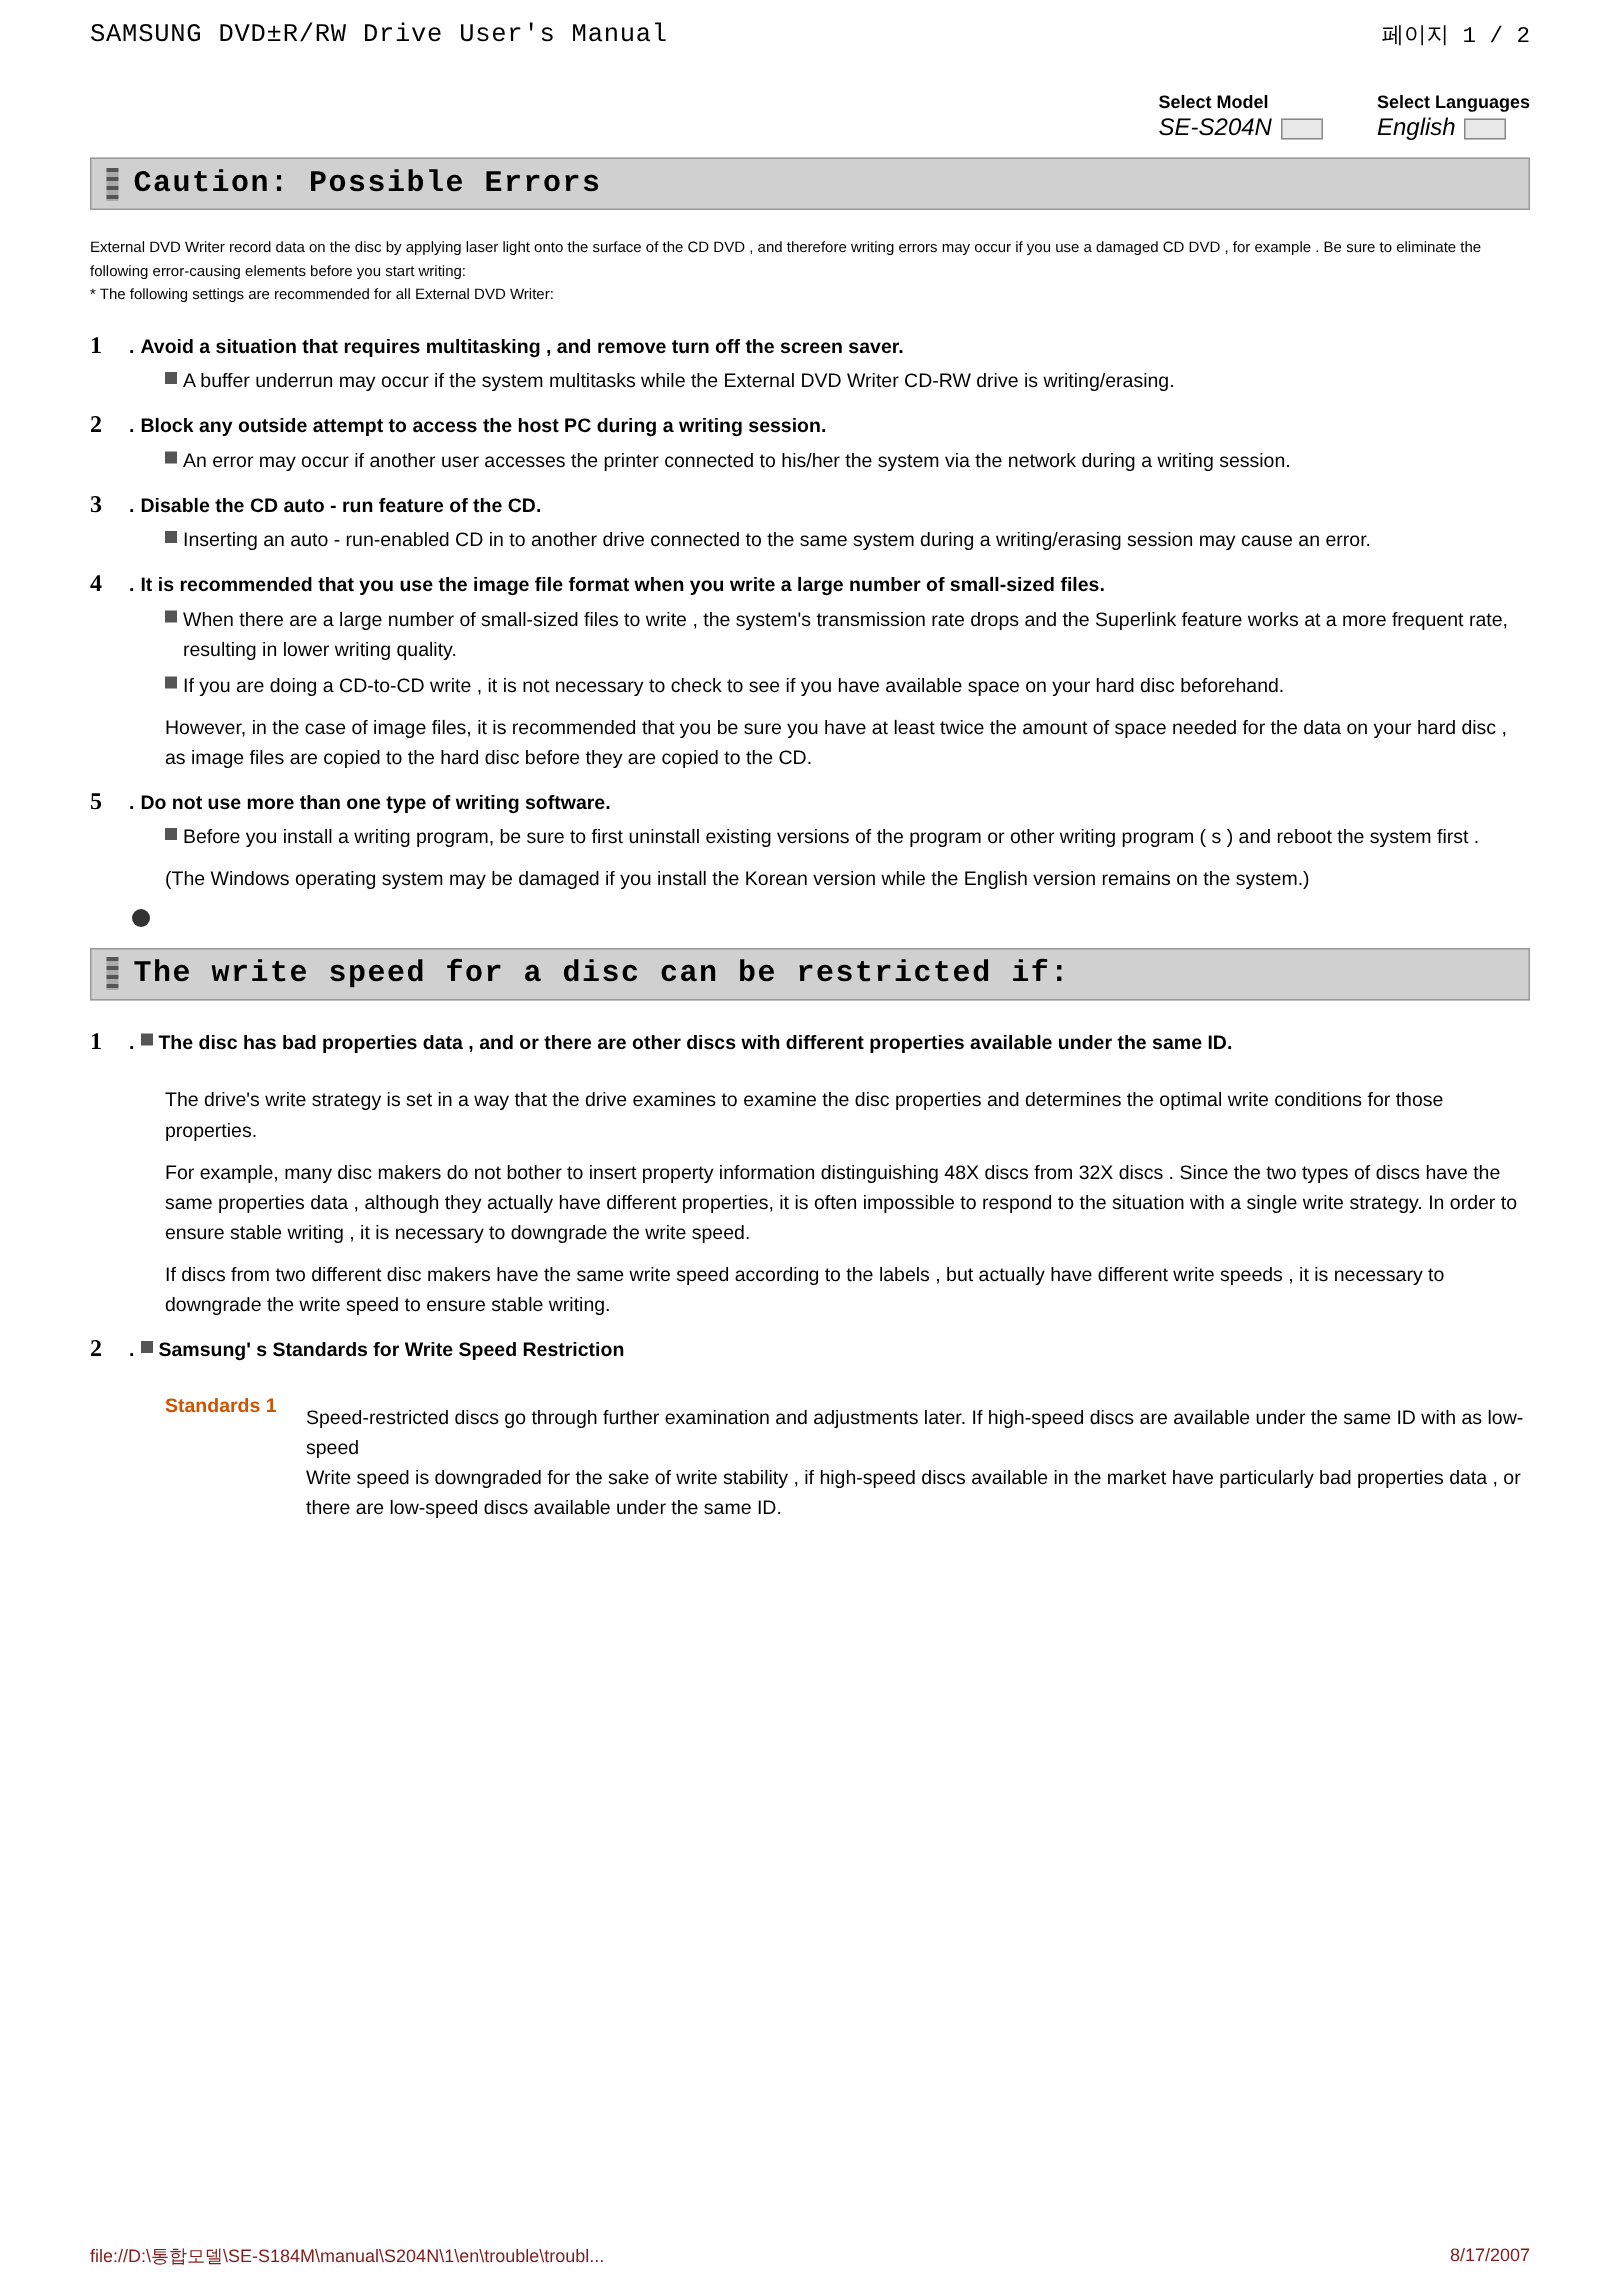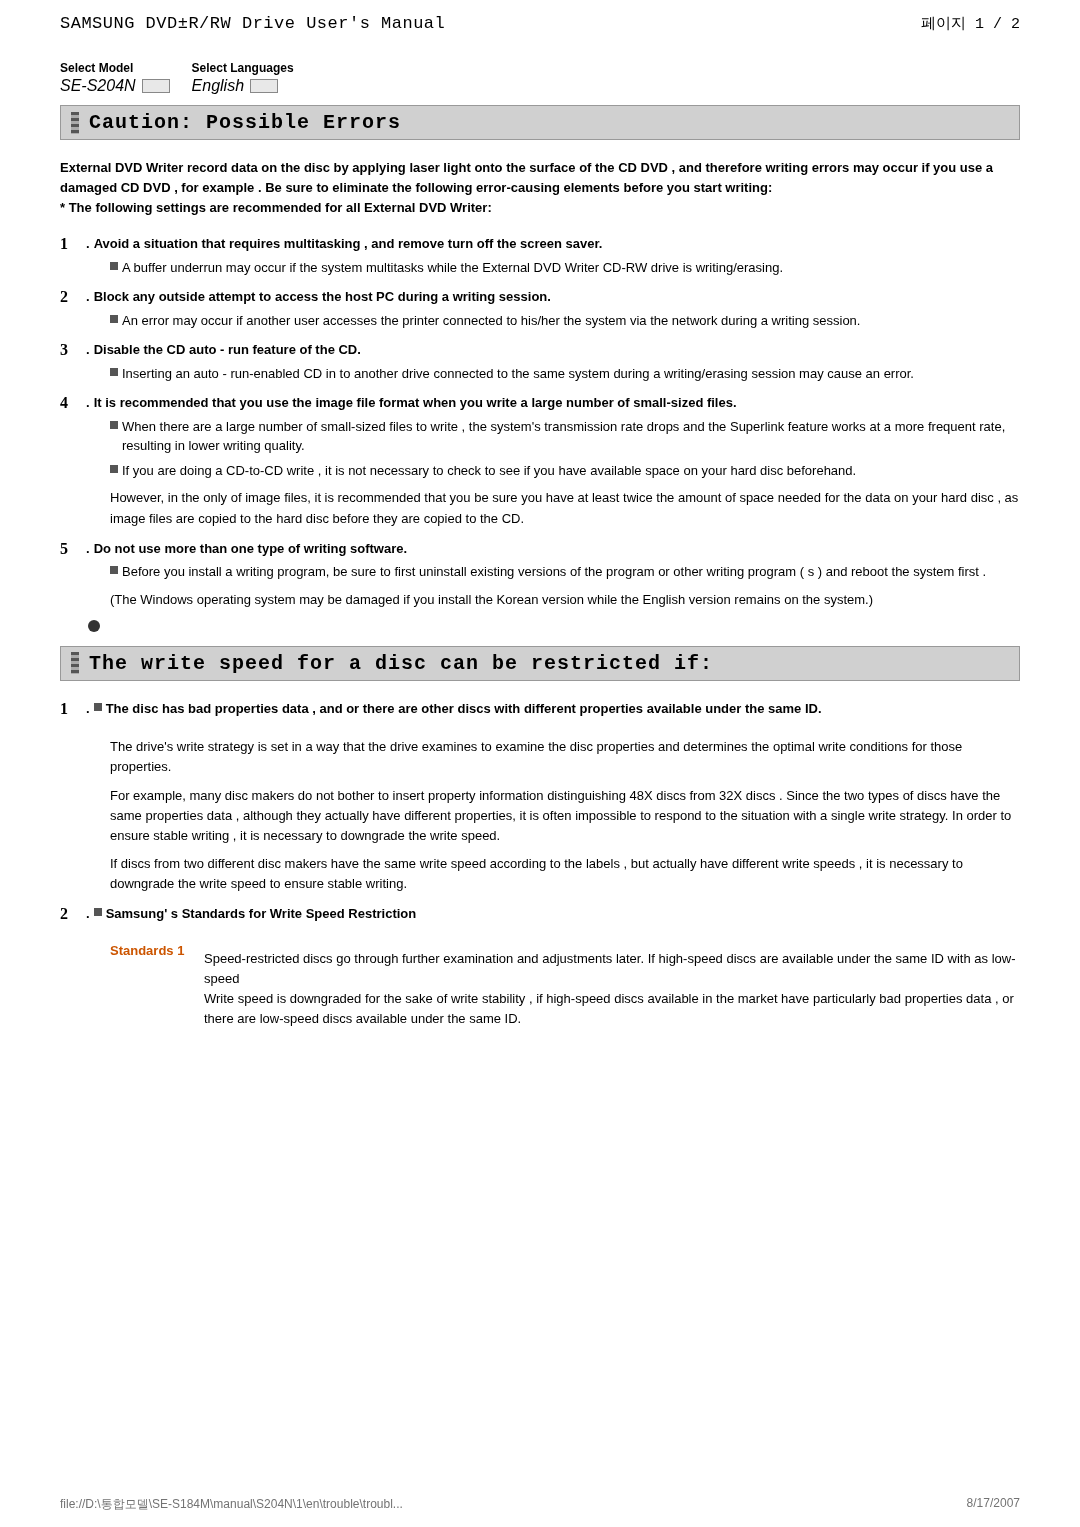--- a/index.html
+++ b/index.html
@@ -24,21 +24,22 @@
       font-family: 'Courier New', monospace;
       letter-spacing: 0.5px;
       font-weight: normal;
     }
     .top-page {
       font-size: 15px;
       font-family: 'Courier New', monospace;
     }
     .select-area {
       display: flex;
-      gap: 22px;
+      justify-content: flex-end;
+      gap: 36px;
       margin: 18px 60px 10px 60px;
       align-items: flex-start;
     }
     .select-group {
       display: flex;
       flex-direction: column;
       align-items: flex-start;
     }
     .select-label {
       font-size: 12px;
@@ -79,24 +80,23 @@
         #555 0px, #555 3px,
         #aaa 3px, #aaa 6px
       );
       margin-right: 10px;
       flex-shrink: 0;
     }
     .content-area {
       margin: 0 60px;
     }
     .intro-text {
-      font-size: 13px;
+      font-size: 10px;
       line-height: 1.55;
       margin-bottom: 16px;
-      font-weight: bold;
     }
     .numbered-item {
       margin-bottom: 10px;
     }
     .numbered-title-row {
       display: flex;
       align-items: flex-start;
       gap: 4px;
       margin-bottom: 4px;
     }
@@ -167,21 +167,21 @@
       margin-bottom: 4px;
     }
     .footer-bar {
       position: absolute;
       bottom: 14px;
       left: 60px;
       right: 60px;
       display: flex;
       justify-content: space-between;
       font-size: 12px;
-      color: #737373;
+      color: #7f1d1d;
     }
     .standards-row {
       display: flex;
       gap: 14px;
       margin-left: 50px;
       margin-bottom: 8px;
     }
     .standards-label {
       color: #cc5500;
       font-weight: bold;
@@ -283,21 +283,21 @@
     <div class="bullet-list">
       <div class="bullet-item">
         <div class="bullet-square"></div>
         <span>When there are a large number of small-sized files to write , the system's transmission rate drops and the Superlink feature works at a more frequent rate, resulting in lower writing quality.</span>
       </div>
       <div class="bullet-item">
         <div class="bullet-square"></div>
         <span>If you are doing a CD-to-CD write , it is not necessary to check to see if you have available space on your hard disc beforehand.</span>
       </div>
     </div>
-    <p class="extra-text">However, in the only of image files, it is recommended that you be sure you have at least twice the amount of space needed for the data on your hard disc , as image files are copied to the hard disc before they are copied to the CD.</p>
+    <p class="extra-text">However, in the case of image files, it is recommended that you be sure you have at least twice the amount of space needed for the data on your hard disc , as image files are copied to the hard disc before they are copied to the CD.</p>
   </div>
 
   <div class="numbered-item">
     <div class="numbered-title-row">
       <span class="num-label">5</span>
       <span class="num-dot">.</span>
       <span class="numbered-title">Do not use more than one type of writing software.</span>
     </div>
     <div class="bullet-list">
       <div class="bullet-item">

